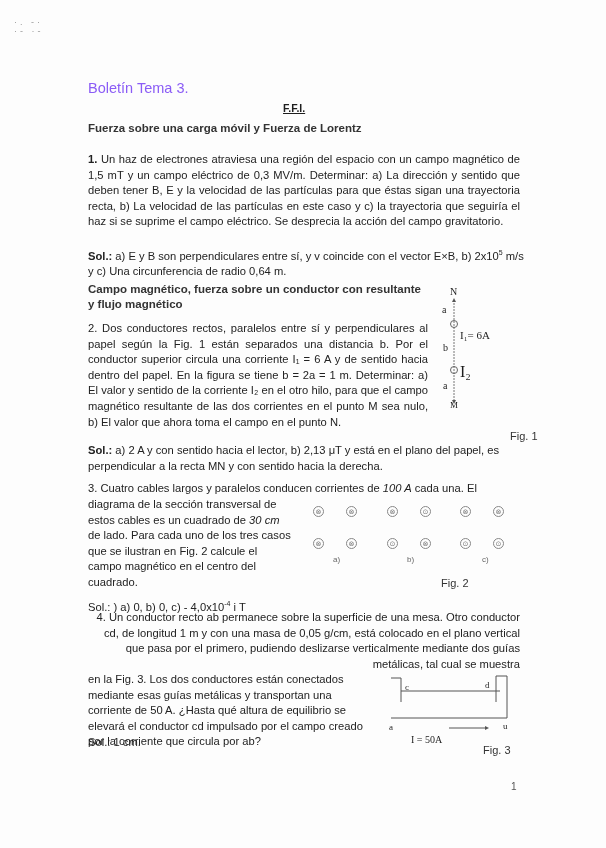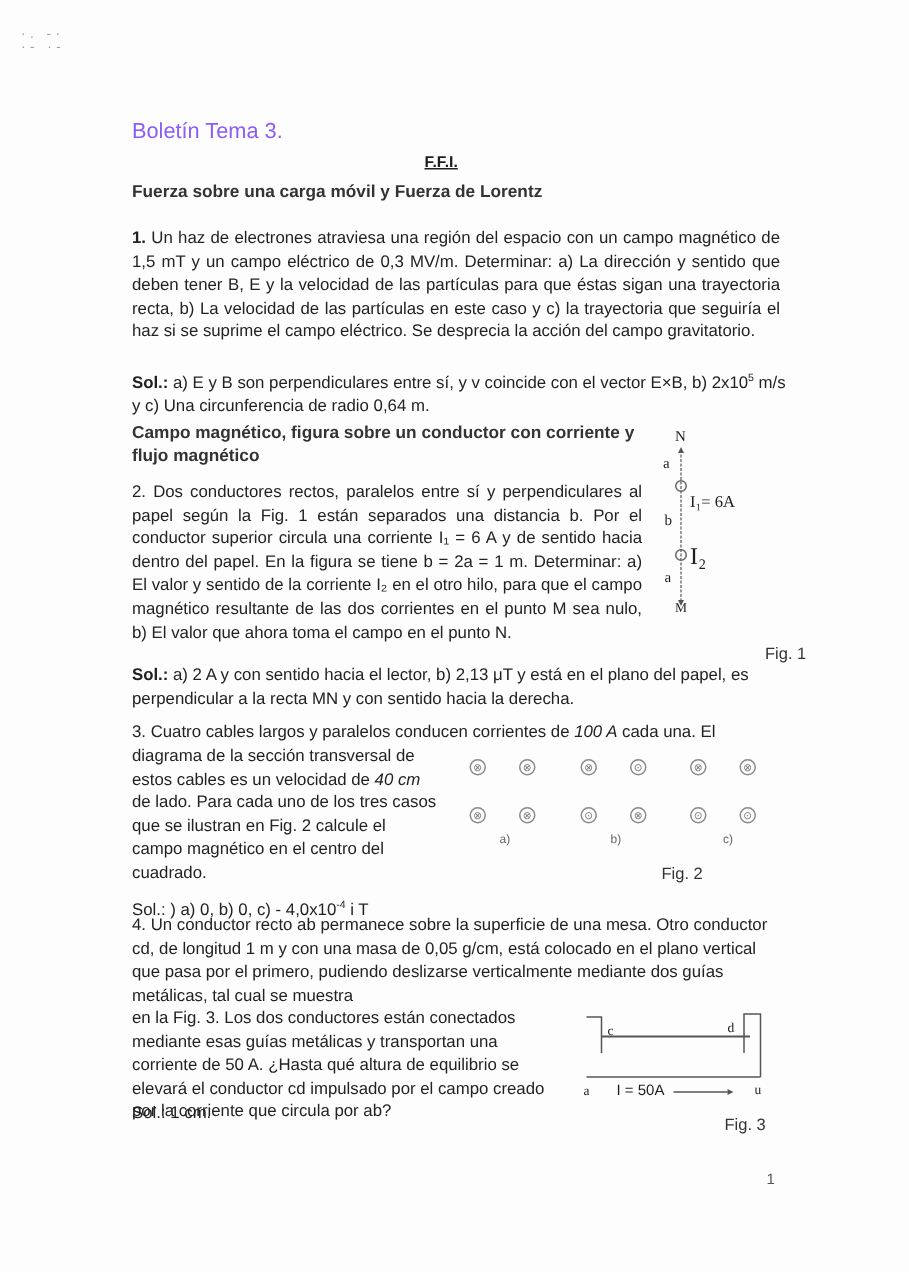--- a/index.html
+++ b/index.html
@@ -33,21 +33,21 @@
 <div class="abs h-sec" style="left:88px; top:121px;">Fuerza sobre una carga móvil y Fuerza de Lorentz</div>
 
 <div class="abs p just" style="left:88px; top:152px; width:432px;">
   <span class="bold">1.</span>
   <span>Un haz de electrones atraviesa una región del espacio con un campo magnético de 1,5 mT y un campo eléctrico de 0,3 MV/m. Determinar: a) La dirección y sentido que deben tener B, E y la velocidad de las partículas para que éstas sigan una trayectoria recta, b) La velocidad de las partículas en este caso y c) la trayectoria que seguiría el haz si se suprime el campo eléctrico. Se desprecia la acción del campo gravitatorio.</span>
 </div>
 <div class="abs p" style="left:88px; top:245px; width:440px;">
   <span class="bold">Sol.:</span><span> a) E y B son perpendiculares entre sí, y v coincide con el vector E×B, b) 2x10</span><sup>5</sup><span> m/s y c) Una circunferencia de radio 0,64 m.</span>
 </div>
 
-<div class="abs h-sec" style="left:88px; top:282px; width:340px;">Campo magnético, figura sobre un conductor con corriente y flujo magnético</div>
+<div class="abs h-sec" style="left:88px; top:282px; width:340px;">Campo magnético, fuerza sobre un conductor con resultante y flujo magnético</div>
 
 <div class="abs p just" style="left:88px; top:321px; width:340px;">
   <span>2.</span>
   <span>Dos conductores rectos, paralelos entre sí y perpendiculares al papel según la Fig. 1 están separados una distancia b. Por el conductor superior circula una corriente I₁ = 6 A y de sentido hacia dentro del papel. En la figura se tiene b = 2a = 1 m. Determinar: a) El valor y sentido de la corriente I₂ en el otro hilo, para que el campo magnético resultante de las dos corrientes en el punto M sea nulo, b) El valor que ahora toma el campo en el punto N.</span>
 </div>
 
 <div class="abs" style="left:440px; top:292px; width:100px; height:120px;">
   <svg width="100" height="120">
     <line x1="14" y1="8" x2="14" y2="110" stroke="#777" stroke-width="1" stroke-dasharray="2,1"></line>
     <circle cx="14" cy="32" r="3.5" fill="none" stroke="#666"></circle>
@@ -66,21 +66,21 @@
 <div class="abs fig-cap" style="left:474px; top:430px;">Fig. 1</div>
 
 <div class="abs p" style="left:88px; top:443px; width:440px;">
   <span class="bold">Sol.:</span><span> a) 2 A y con sentido hacia el lector, b) 2,13 μT y está en el plano del papel, es perpendicular a la recta MN y con sentido hacia la derecha.</span>
 </div>
 
 <div class="abs p" style="left:88px; top:481px; width:440px;">
   <span>3. Cuatro cables largos y paralelos conducen corrientes de </span><span class="ital">100 A</span><span> cada una. El</span>
 </div>
 <div class="abs p" style="left:88px; top:497px; width:205px;">
-  <span>diagrama de la sección transversal de estos cables es un velocidad de </span><span class="ital">40 cm</span><span> de lado. Para cada uno de los tres casos que se ilustran en Fig. 2 calcule el campo magnético en el centro del cuadrado.</span>
+  <span>diagrama de la sección transversal de estos cables es un cuadrado de </span><span class="ital">30 cm</span><span> de lado. Para cada uno de los tres casos que se ilustran en Fig. 2 calcule el campo magnético en el centro del cuadrado.</span>
 </div>
 
 <div class="abs" style="left:300px; top:500px; width:230px; height:75px;">
   <span class="cable" style="left:13px; top:6px;">⊗</span>
   <span class="cable" style="left:46px; top:6px;">⊗</span>
   <span class="cable" style="left:13px; top:38px;">⊗</span>
   <span class="cable" style="left:46px; top:38px;">⊗</span>
   <span class="case-label" style="left:33px; top:55px;">a)</span>
 
   <span class="cable" style="left:87px; top:6px;">⊗</span>
@@ -94,34 +94,34 @@
   <span class="cable" style="left:160px; top:38px;">⊙</span>
   <span class="cable" style="left:193px; top:38px;">⊙</span>
   <span class="case-label" style="left:182px; top:55px;">c)</span>
 </div>
 <div class="abs fig-cap" style="left:405px; top:577px;">Fig. 2</div>
 
 <div class="abs p" style="left:88px; top:596px;">
   <span>Sol.: ) a) 0, b) 0, c) - 4,0x10</span><sup>-4</sup><span> i T</span>
 </div>
 
-<div class="abs p" style="left:88px; top:610px; width:432px;">4. Un conductor recto ab permanece sobre la superficie de una mesa. Otro conductor cd, de longitud 1 m y con una masa de 0,05 g/cm, está colocado en el plano vertical que pasa por el primero, pudiendo deslizarse verticalmente mediante dos guías metálicas, tal cual se muestra</div>
+<div class="abs p" style="left:88px; top:610px; width:432px;text-align:right;">4. Un conductor recto ab permanece sobre la superficie de una mesa. Otro conductor cd, de longitud 1 m y con una masa de 0,05 g/cm, está colocado en el plano vertical que pasa por el primero, pudiendo deslizarse verticalmente mediante dos guías metálicas, tal cual se muestra</div>
 <div class="abs p" style="left:88px; top:672px; width:290px;">en la Fig. 3. Los dos conductores están conectados mediante esas guías metálicas y transportan una corriente de 50 A. ¿Hasta qué altura de equilibrio se elevará el conductor cd impulsado por el campo creado por la corriente que circula por ab?</div>
 <div class="abs p" style="left:88px; top:735px;">Sol.: 1 cm.</div>
 
 <div class="abs" style="left:385px; top:670px; width:145px; height:70px;">
   <svg width="145" height="70">
     <polyline points="6,8 16,8 16,32" fill="none" stroke="#555" stroke-width="1"></polyline>
     <line x1="16" y1="21" x2="115" y2="21" stroke="#555" stroke-width="1.2"></line>
     <polyline points="111,32 111,6 122,6 122,48" fill="none" stroke="#555" stroke-width="1"></polyline>
     <line x1="6" y1="48" x2="122" y2="48" stroke="#555" stroke-width="1"></line>
     <line x1="64" y1="58" x2="100" y2="58" stroke="#555" stroke-width="1"></line>
     <polygon points="100,56 104,58 100,60" fill="#555"></polygon>
   </svg>
   <span class="abs" style="left:20px; top:12px; font-size:9px; font-family:'Liberation Serif',serif;">c</span>
   <span class="abs" style="left:100px; top:10px; font-size:9px; font-family:'Liberation Serif',serif;">d</span>
   <span class="abs" style="left:4px; top:52px; font-size:9px; font-family:'Liberation Serif',serif;">a</span>
   <span class="abs" style="left:118px; top:51px; font-size:9px; font-family:'Liberation Serif',serif;">u</span>
-  <span class="abs" style="left:26px; top:52px; font-size:10px; font-family:Liberation Sans, sans-serif;text-align:center;">I = 50A</span>
+  <span class="abs" style="left:26px; top:64px; font-size:10px; font-family:Liberation Serif, serif;text-align:center;">I = 50A</span>
 </div>
 <div class="abs fig-cap" style="left:447px; top:744px;">Fig. 3</div>
 
 <div class="abs page-num">1</div>
 
 </body></html>

